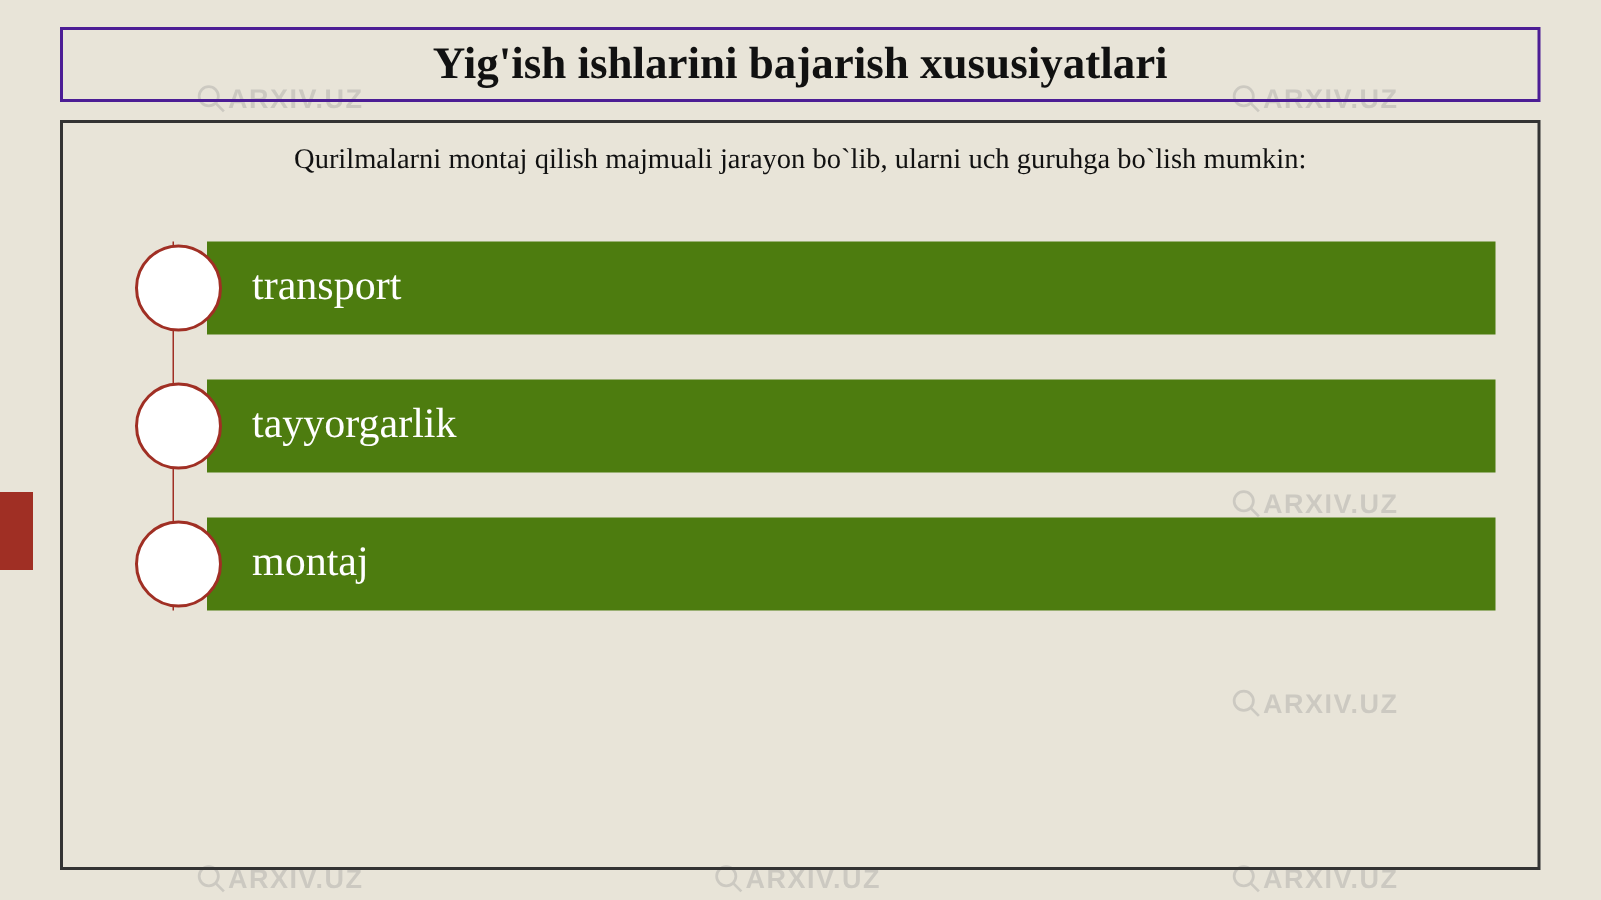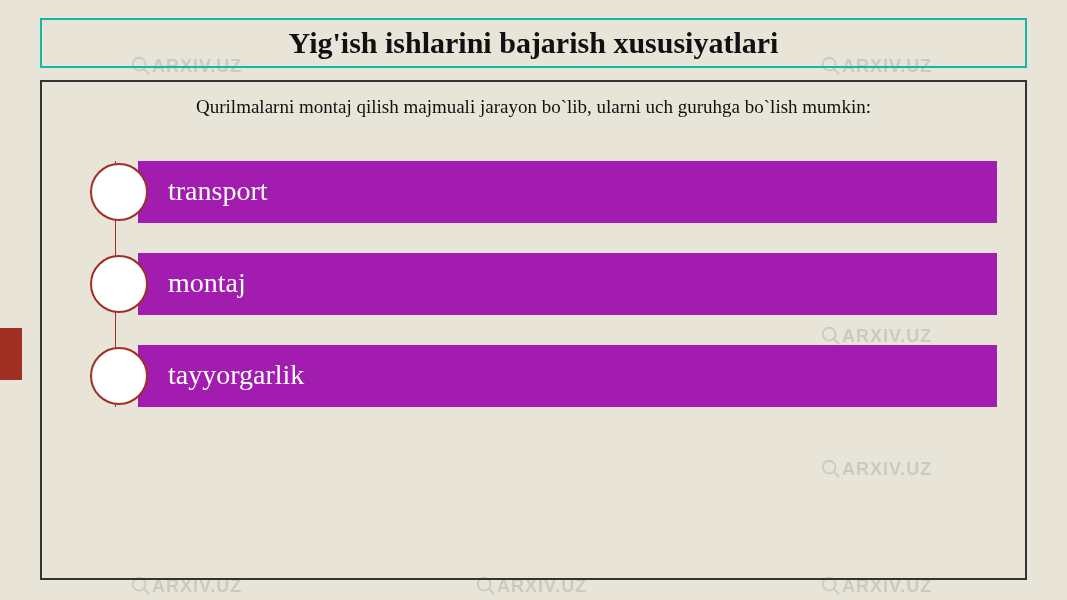--- a/index.html
+++ b/index.html
@@ -35,21 +35,21 @@
   .slide {
     position: absolute;
     left: 40px;
     top: 18px;
     width: 987px;
     height: 562px;
     display: flex;
     flex-direction: column;
   }
   .title-box {
-    border: 2px solid #14b8a6;
+    border: 2px solid #4c1d95;
     padding: 6px 10px;
     text-align: center;
   }
   .title-box h1 {
     font-size: 30px;
     font-weight: bold;
     color: #111;
   }
   .content-box {
     margin-top: 12px;
@@ -90,21 +90,21 @@
     border-radius: 50%;
     background: #fff;
     border: 2px solid #a02f24;
     flex-shrink: 0;
     margin-right: -10px;
     z-index: 2;
     position: relative;
   }
   .bar {
     flex: 1;
-    background: #a21caf;
+    background: #4d7c0f;
     color: #fff;
     font-size: 28px;
     padding: 14px 30px 16px 30px;
     font-family: Georgia, serif;
     z-index: 1;
   }
 </style>
 </head>
 <body>
 
@@ -181,21 +181,21 @@
   <div class="content-box">
     <p class="subtitle">Qurilmalarni montaj qilish majmuali jarayon bo`lib, ularni uch guruhga bo`lish mumkin:</p>
     <div class="bars">
       <div class="connector"></div>
       <div class="bar-row">
         <div class="circle"></div>
         <div class="bar">transport</div>
       </div>
       <div class="bar-row">
         <div class="circle"></div>
-        <div class="bar">montaj</div>
+        <div class="bar">tayyorgarlik</div>
       </div>
       <div class="bar-row">
         <div class="circle"></div>
-        <div class="bar">tayyorgarlik</div>
+        <div class="bar">montaj</div>
       </div>
     </div>
   </div>
 </div>
 
 </body></html>

